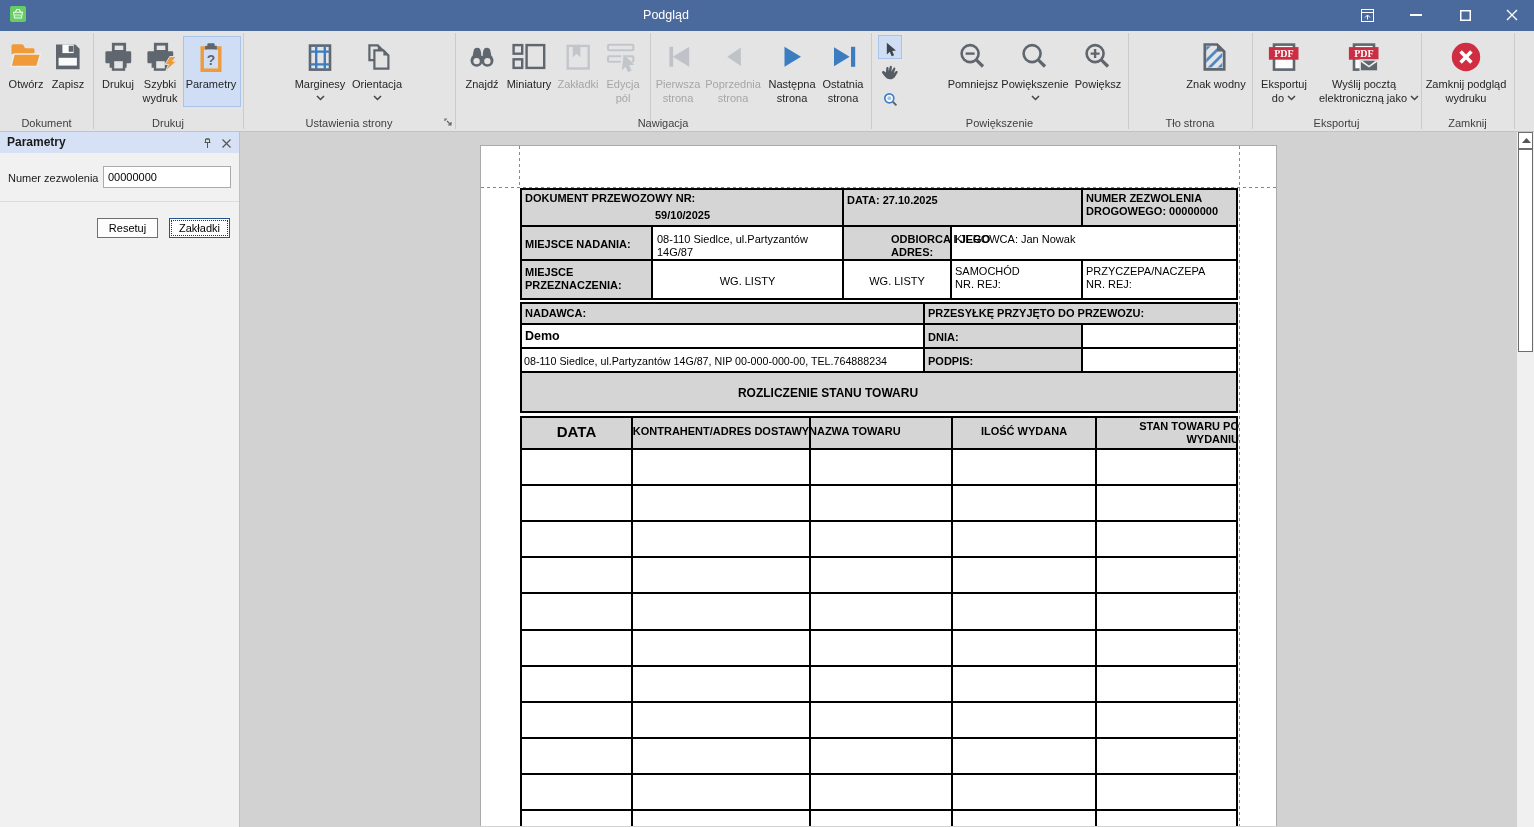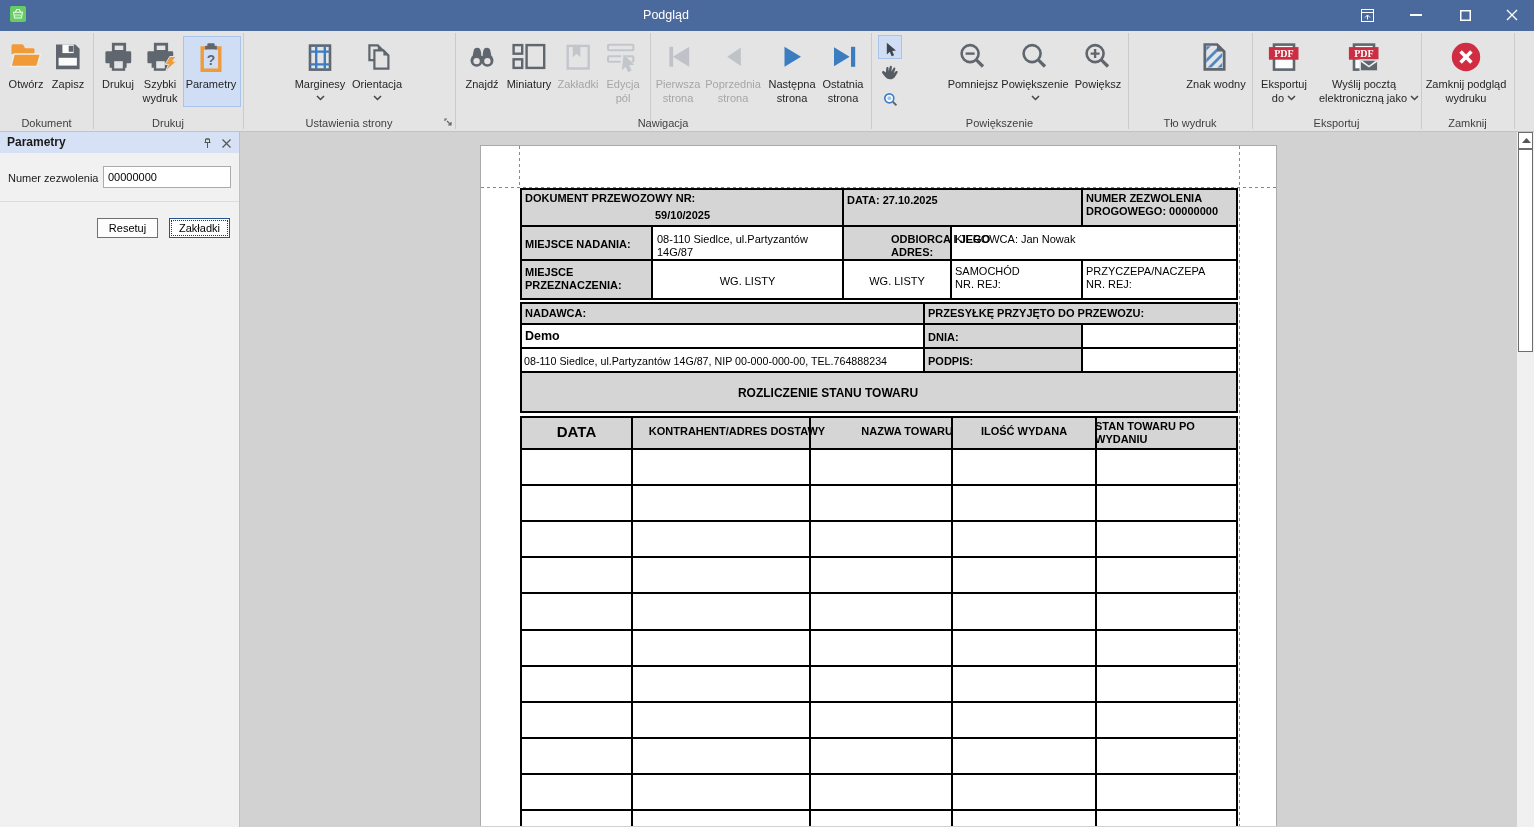--- a/index.html
+++ b/index.html
@@ -54,21 +54,21 @@
 <div class="gsep" style="left:871px"></div>
 <div class="gsep" style="left:1128px"></div>
 <div class="gsep" style="left:1252px"></div>
 <div class="gsep" style="left:1421px"></div>
 <div class="gsep" style="left:1514px"></div>
 <div class="gcap" style="left:0px;width:93px">Dokument</div>
 <div class="gcap" style="left:93px;width:150px">Drukuj</div>
 <div class="gcap" style="left:243px;width:212px">Ustawienia strony</div>
 <div class="gcap" style="left:455px;width:416px">Nawigacja</div>
 <div class="gcap" style="left:871px;width:257px">Powiększenie</div>
-<div class="gcap" style="left:1128px;width:124px">Tło wydruk</div>
+<div class="gcap" style="left:1128px;width:124px">Tło strona</div>
 <div class="gcap" style="left:1252px;width:169px">Eksportuj</div>
 <div class="gcap" style="left:1421px;width:93px">Zamknij</div>
 <svg style="position:absolute;left:444px;top:87px" width="10" height="10" viewBox="0 0 10 10">
         <path d="M1 3V1h2 M3 3l4 4 M7 4v3H4" fill="none" stroke="#666" stroke-width="1.2"></path>
       </svg>
 <div class="btn" style="left:-19px;width:90px"><svg class="ic" width="32" height="32" viewBox="0 0 32 32" style="">
           <path fill="#f09a38" d="M1.5 24.5V4.8a1.6 1.6 0 0 1 1.6-1.6h8.6a2.2 2.2 0 0 1 2 1.3l1.3 2.7h8.2A1.4 1.4 0 0 1 24.5 8.6V13H1.5z"></path>
           <path fill="#f09a38" stroke="#edeeee" stroke-width="1.5" d="M4.1 12.9H30.6L26.9 25.6H0.9z"></path>
         </svg>Otwórz</div>
 <div class="btn" style="left:23px;width:90px"><svg class="ic" width="32" height="32" viewBox="0 0 32 32" style="">
@@ -284,24 +284,24 @@
 <div class="cell" style="left:39px;top:518.6px;width:718px;height:2px;background:#000"></div>
 <div class="cell" style="left:39px;top:554.7px;width:718px;height:2px;background:#000"></div>
 <div class="cell" style="left:39px;top:590.8px;width:718px;height:2px;background:#000"></div>
 <div class="cell" style="left:39px;top:626.9px;width:718px;height:2px;background:#000"></div>
 <div class="cell" style="left:39px;top:663.0px;width:718px;height:2px;background:#000"></div>
 <div class="cell" style="left:150px;top:271.5px;width:2px;height:410px;background:#000"></div>
 <div class="cell" style="left:328px;top:271.5px;width:2px;height:410px;background:#000"></div>
 <div class="cell" style="left:470px;top:271.5px;width:2px;height:410px;background:#000"></div>
 <div class="cell" style="left:614px;top:271.5px;width:2px;height:410px;background:#000"></div>
 <div class="t b" style="left:39px;top:279px;font-size:15px;width:113px;text-align:center">DATA</div>
-<div class="t b" style="left:166px;top:279px;font-size:11px;width:180px;text-align:center">KONTRAHENT/ADRES DOSTAWY</div>
-<div class="t b" style="left:328px;top:279px;font-size:11px;width:144px;text-align:right">NAZWA TOWARU</div>
+<div class="t b" style="left:150px;top:279px;font-size:11px;width:180px;text-align:center">KONTRAHENT/ADRES DOSTAWY</div>
+<div class="t b" style="left:328px;top:279px;font-size:11px;width:144px;text-align:left">NAZWA TOWARU</div>
 <div class="t b" style="left:470px;top:279px;font-size:11px;width:146px;text-align:center">ILOŚĆ WYDANA</div>
-<div class="t b" style="left:614px;top:274px;font-size:11px;width:144px;text-align:left">STAN TOWARU PO<br>WYDANIU</div>
+<div class="t b" style="left:614px;top:274px;font-size:11px;width:144px;text-align:right">STAN TOWARU PO<br>WYDANIU</div>
 </div>
     </div>
 <div id="vscroll">
 <div style="position:absolute;left:1px;top:0px;width:15px;height:17px;background:#fff;border:1px solid #6d6d6d"></div>
 <svg style="position:absolute;left:5px;top:6px" width="9" height="5" viewBox="0 0 9 5">
         <path d="M0 5 L4.5 0 L9 5 z" fill="#555"></path>
       </svg>
 <div style="position:absolute;left:1px;top:17px;width:15px;height:203px;background:#fff;border:1px solid #6d6d6d"></div>
 </div>
 

